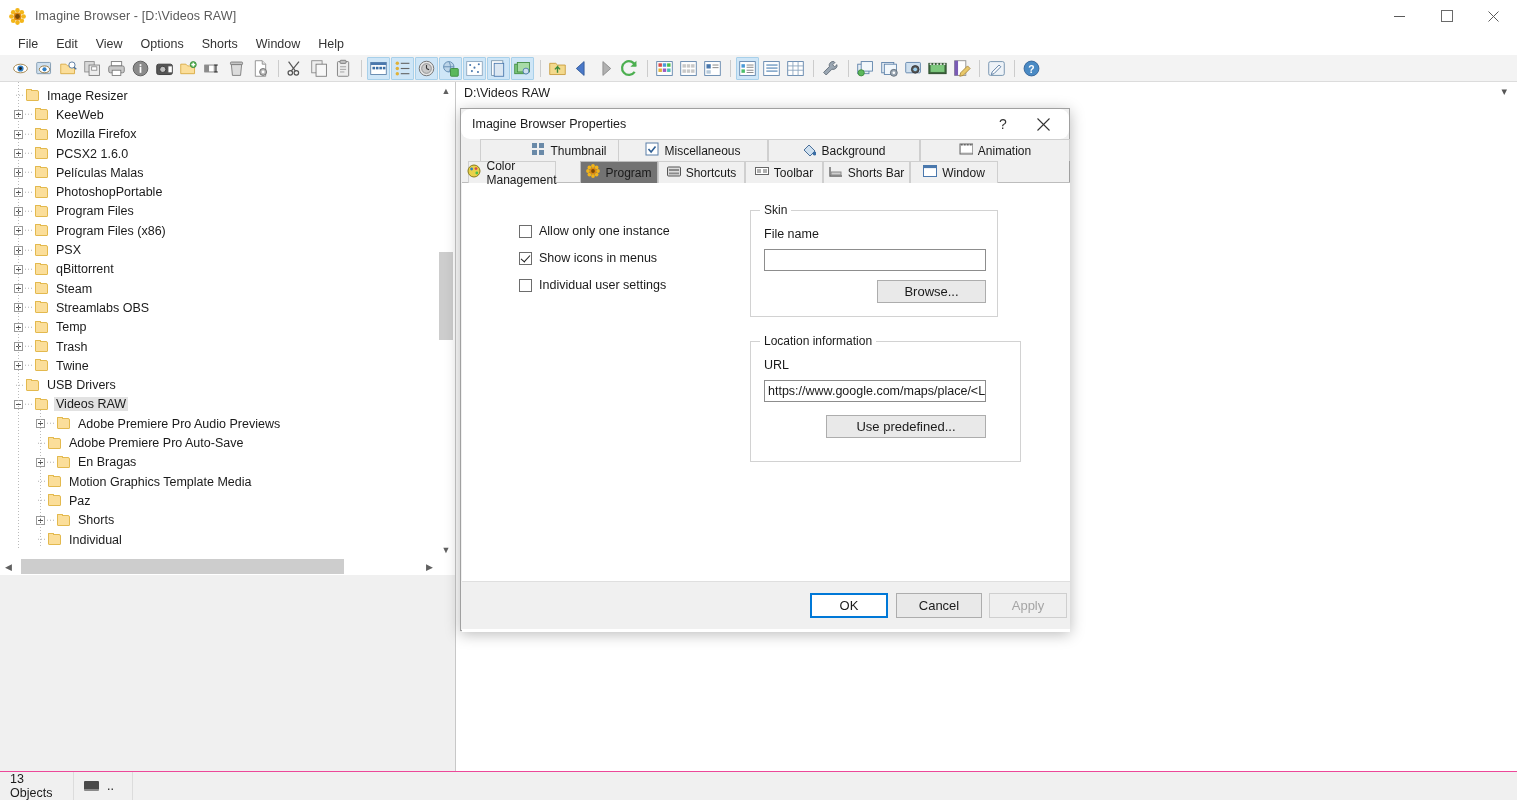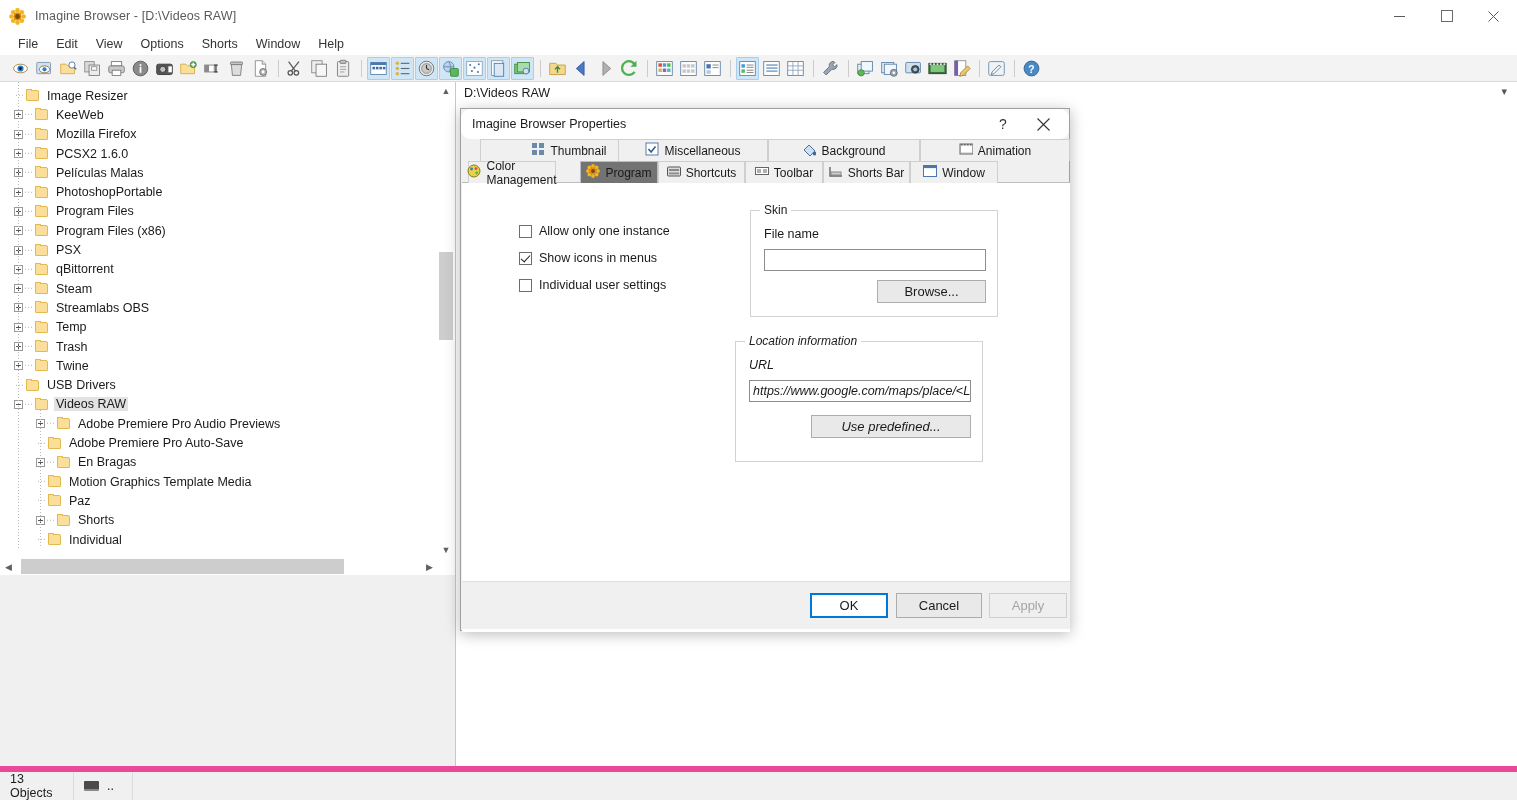--- a/index.html
+++ b/index.html
@@ -208,21 +208,21 @@
   }
   .jpg-icon::after {
     content: ""; position: absolute; left: 2px; top: 3px;
     width: 7px; height: 7px; background: #2f6fb5;
   }
 
   
   .statusbar {
     position: absolute; left: 0; bottom: 0; width: 1517px; height: 28px;
     background: #f0f0f0;
-    border-top: 6px solid #ec4899;
+    border-top: 1px solid #ec4899;
     display: flex; align-items: flex-start;
     font-size: 12.5px; color: #1a1a1a;
   }
   .sb-cell {
     height: 28px; display: flex; align-items: center;
     padding: 0 10px; border-right: 1px solid #dcdcdc;
     box-sizing: border-box;
   }
   .drive-ico {
     width: 15px; height: 8px; background: #4a4a4a;
@@ -1084,21 +1084,21 @@
       </div>
 
 
       <div class="groupbox" style="left:281px; top:27px; width:248px; height:107px;">
         <span class="gb-title">Skin</span>
         <span class="lbl" style="left:13px; top:16px;">File name</span>
         <div class="txtbox" style="left:13px; top:38px; width:222px; height:22px;"></div>
         <div class="btn" style="left:126px; top:69px; width:109px; height:23px;">Browse...</div>
       </div>
 
-      <div class="groupbox" style="left:266px; top:158px; width:248px; height:121px;font-style:italic;">
+      <div class="groupbox" style="left:281px; top:158px; width:271px; height:121px;">
         <span class="gb-title">Location information</span>
         <span class="lbl" style="left:13px; top:16px;">URL</span>
         <div class="txtbox" style="left:13px; top:38px; width:222px; height:22px;">https://www.google.com/maps/place/&lt;LA</div>
         <div class="btn" style="left:75px; top:73px; width:160px; height:23px;">Use predefined...</div>
       </div>
     </div>
 
     <div class="dlg-footer">
       <div class="btn focus" style="left:348px; top:11px; width:78px; height:25px;">OK</div>
       <div class="btn" style="left:434px; top:11px; width:86px; height:25px;">Cancel</div>

